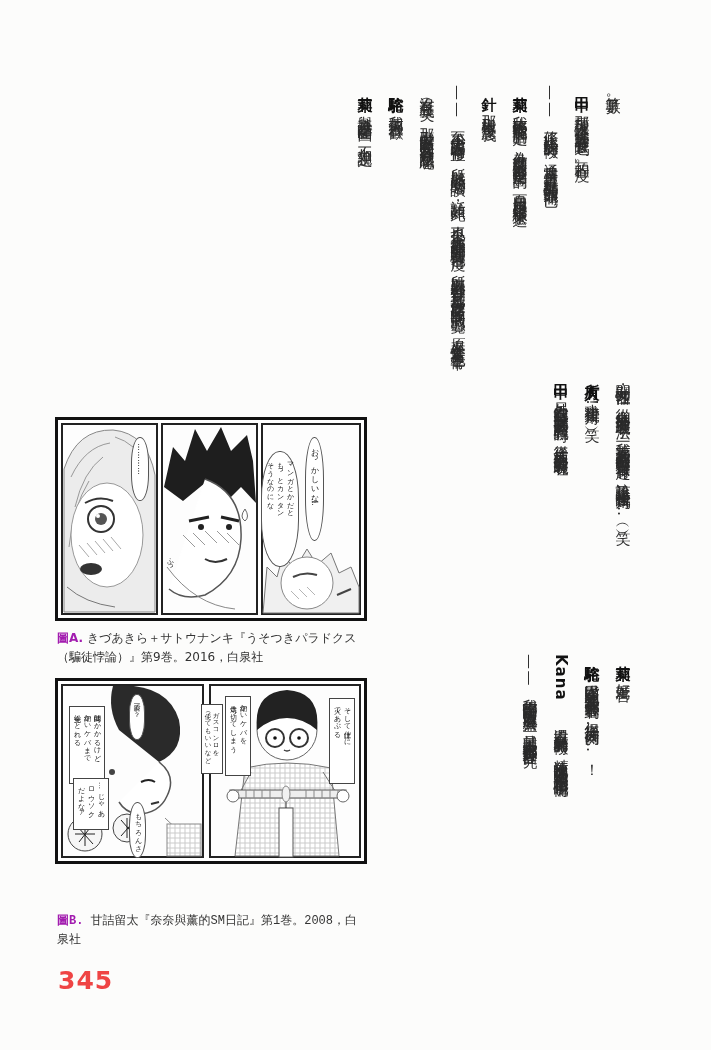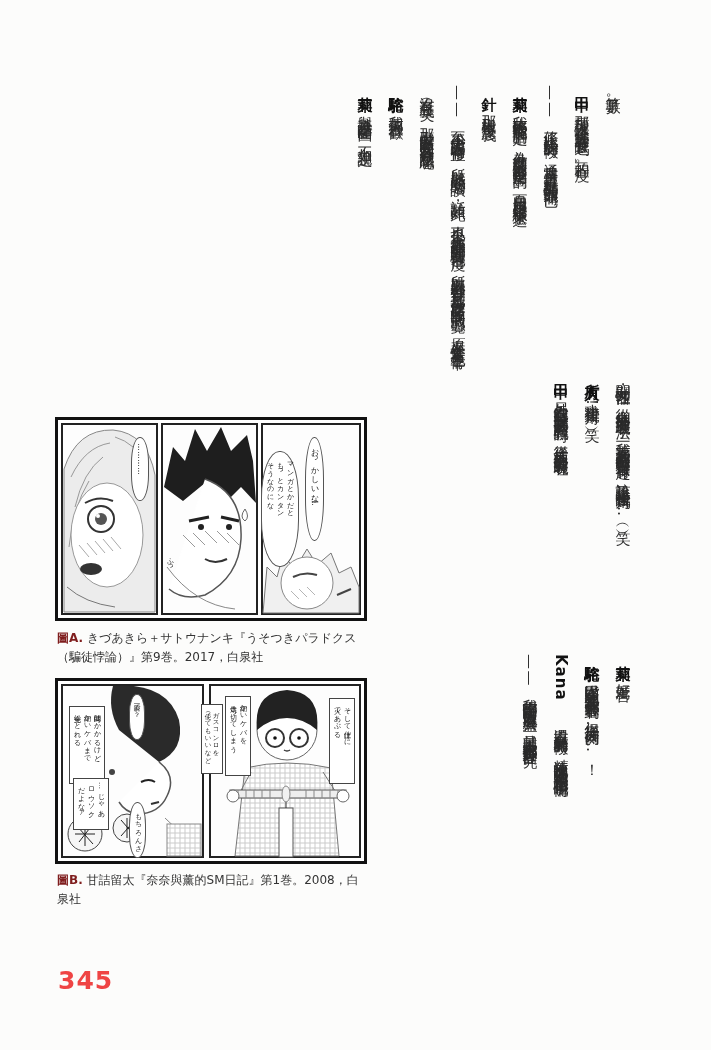--- a/index.html
+++ b/index.html
@@ -47,23 +47,23 @@
   #fb-b5{left:18px;top:100px;font-size:7px;line-height:10px;height:44px;}
   #fb-b6{left:74px;top:124px;font-size:7px;line-height:9px;height:44px;}
   #fb-b7{left:74px;top:16px;font-size:6.5px;line-height:8px;height:34px;}
 
   
   .caption{
     position:absolute;width:306px;
     font-family:"DejaVu Sans","Liberation Sans",sans-serif;
     font-size:12px;line-height:19px;color:#333;
   }
-  .caption b{font-weight:700;color:#7f1d1d;}
+  .caption b{font-weight:700;color:#a21caf;}
   #caption-a{left:57px;top:629px;}
-  #caption-b{left:57px;top:871px;}
+  #caption-b{left:57px;top:912px;font-family:Liberation Mono, monospace;}
 
   #page-number{
     position:absolute;left:58px;top:966px;
     font-family:"DejaVu Sans","Liberation Sans",sans-serif;
     font-weight:700;font-size:25px;letter-spacing:1px;color:#ef4444;
   }
 </style>
 </head>
 <body>
 
@@ -144,21 +144,21 @@
     </svg>
     <div class="jp bub" id="fa-b1">おっかしいなー…</div>
     <div class="jp bub" id="fa-b2">マンガとかだと
 もっとカンタン
 そうなのにな</div>
     <div class="jp bub" id="fa-b3">…………</div>
     <div class="jp" id="fa-b4">ふっ</div>
   </div>
   <div class="caption" id="caption-a">
     <b>圖A.</b>
-    <span>きづあきら＋サトウナンキ『うそつきパラドクス（騙徒悖論）』第9巻。2017，白泉社</span>
+    <span>きづあきら＋サトウナンキ『うそつきパラドクス（騙徒悖論）』第9巻。2016，白泉社</span>
   </div>
 
   <div class="figure" id="figure-b">
     <svg viewBox="0 0 312 186">
       <defs>
         <pattern id="checker" width="10" height="10" patternUnits="userSpaceOnUse">
           <rect width="10" height="10" fill="#fff"></rect>
           <path d="M0 0H10M0 5H10M0 10H10M0 0V10M5 0V10M10 0V10" stroke="#ccc" stroke-width="1"></path>
         </pattern>
       </defs>

